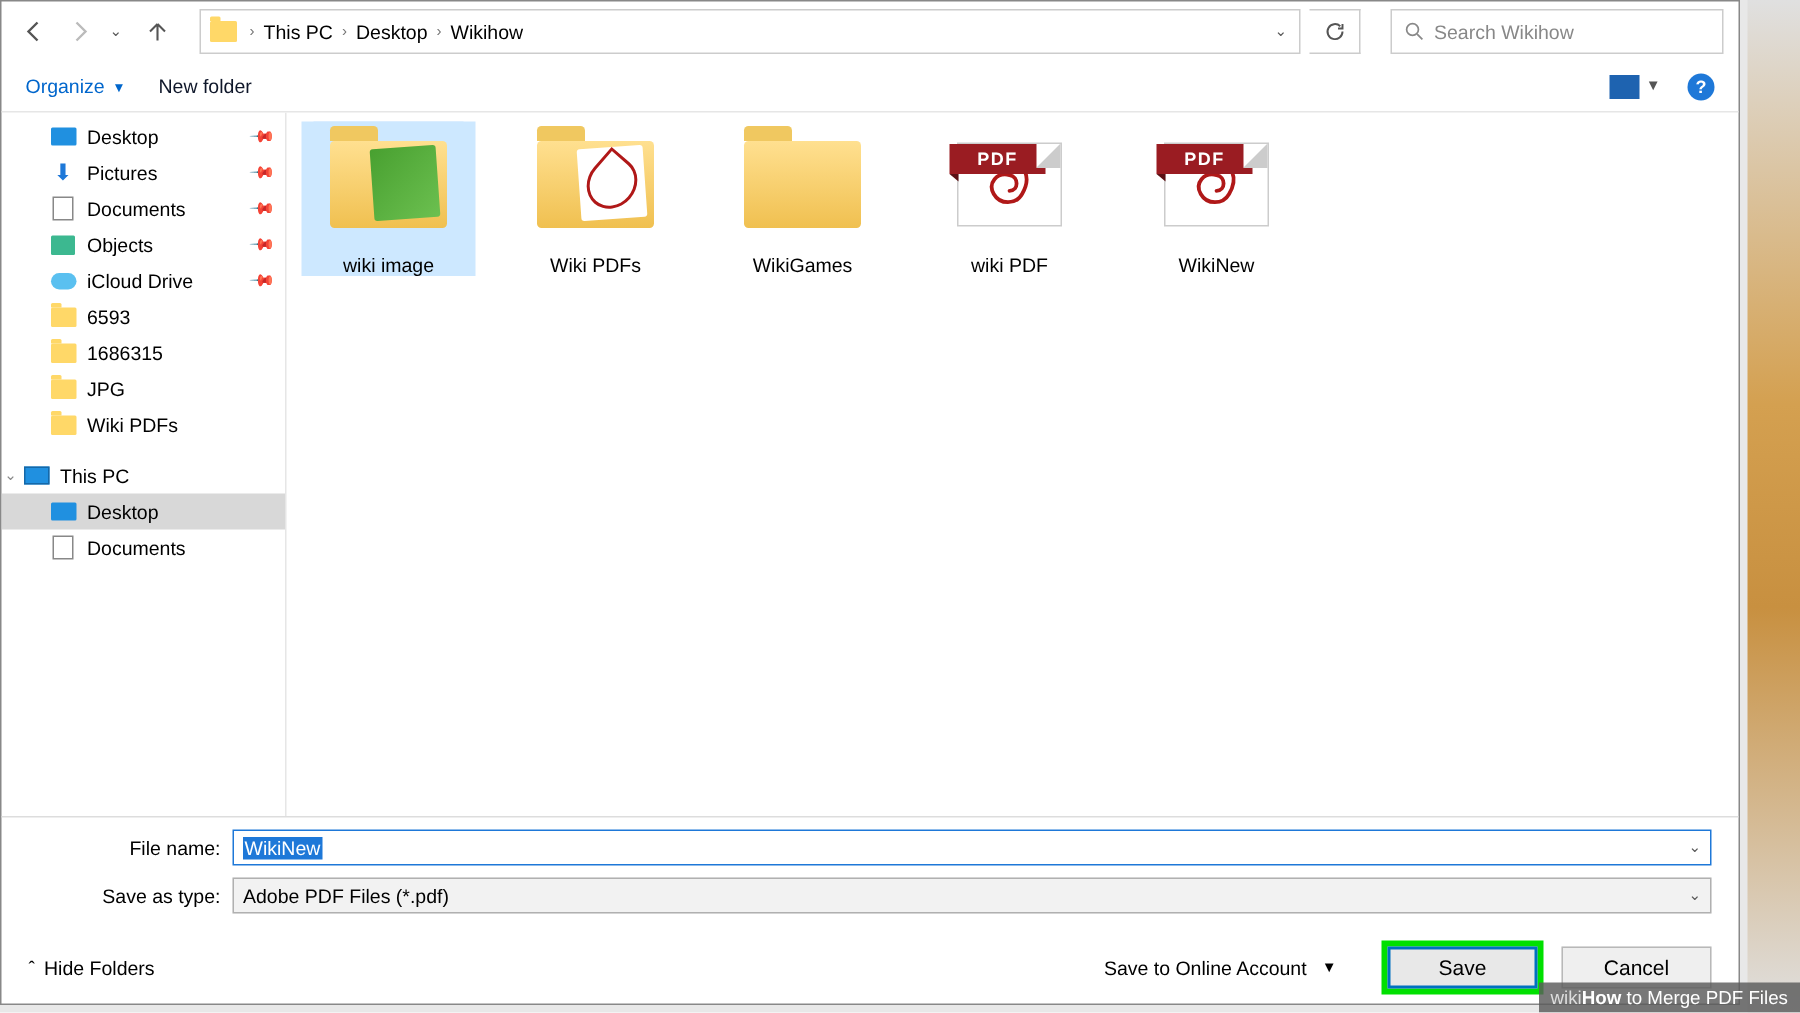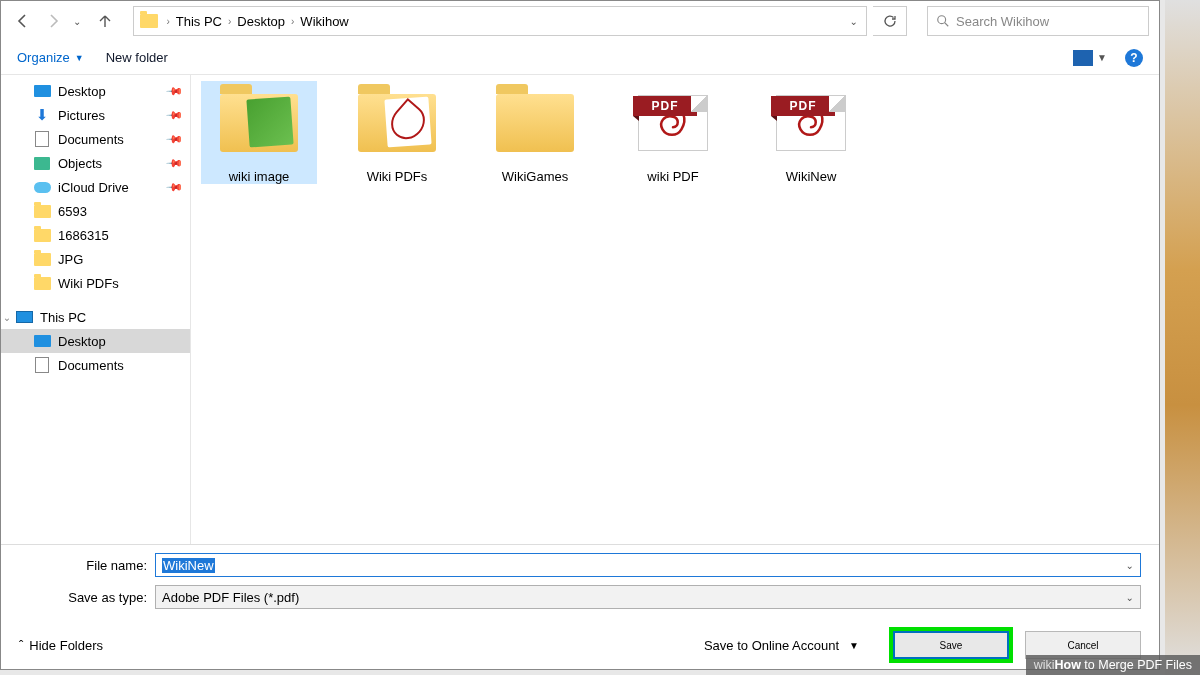--- a/index.html
+++ b/index.html
@@ -93,21 +93,21 @@
 .row .field .val.hl { background:#1e78d8; color:#fff; padding:0 1px; }
 .row .field .dd { margin-left:auto; color:#555; font-size:10px; }
 .settings-row { display:flex; padding-left:144px; margin-top:4px; }
 .settings-btn { width:130px; height:26px; background:#e8e8e8; border:1px solid #d4d4d4; color:#888; display:flex; align-items:center; justify-content:center; font-size:13px; }
 
 
 .footer { height:48px; display:flex; align-items:center; padding:0 18px; }
 .footer .hf { display:flex; align-items:center; gap:6px; font-size:13px; }
 .footer .flex { flex:1; }
 .footer .sto { display:flex; align-items:center; gap:10px; margin-right:30px; font-size:13px; }
-.footer .btn { width:116px; height:28px; border:1px solid #b8b8b8; background:#efefef; display:flex; align-items:center; justify-content:center; font-size:10px; margin-left:12px; }
+.footer .btn { width:100px; height:28px; border:1px solid #b8b8b8; background:#efefef; display:flex; align-items:center; justify-content:center; font-size:14px; margin-left:12px; }
 .footer .save-hl { padding:4px; background:#00e000; display:inline-flex; }
 .footer .save-hl .btn { margin-left:0; border:2px solid #0070c0; background:#e8e8e8; }
 
 .watermark { position:absolute; right:0; bottom:0; background:rgba(90,90,90,0.82); color:#fff; font-size:12.5px; padding:3px 8px; font-family:Arial,sans-serif; }
 .watermark b { color:#fff; }
 .watermark .w1 { color:#ddd; }
 </style>
 </head>
 <body>
 

